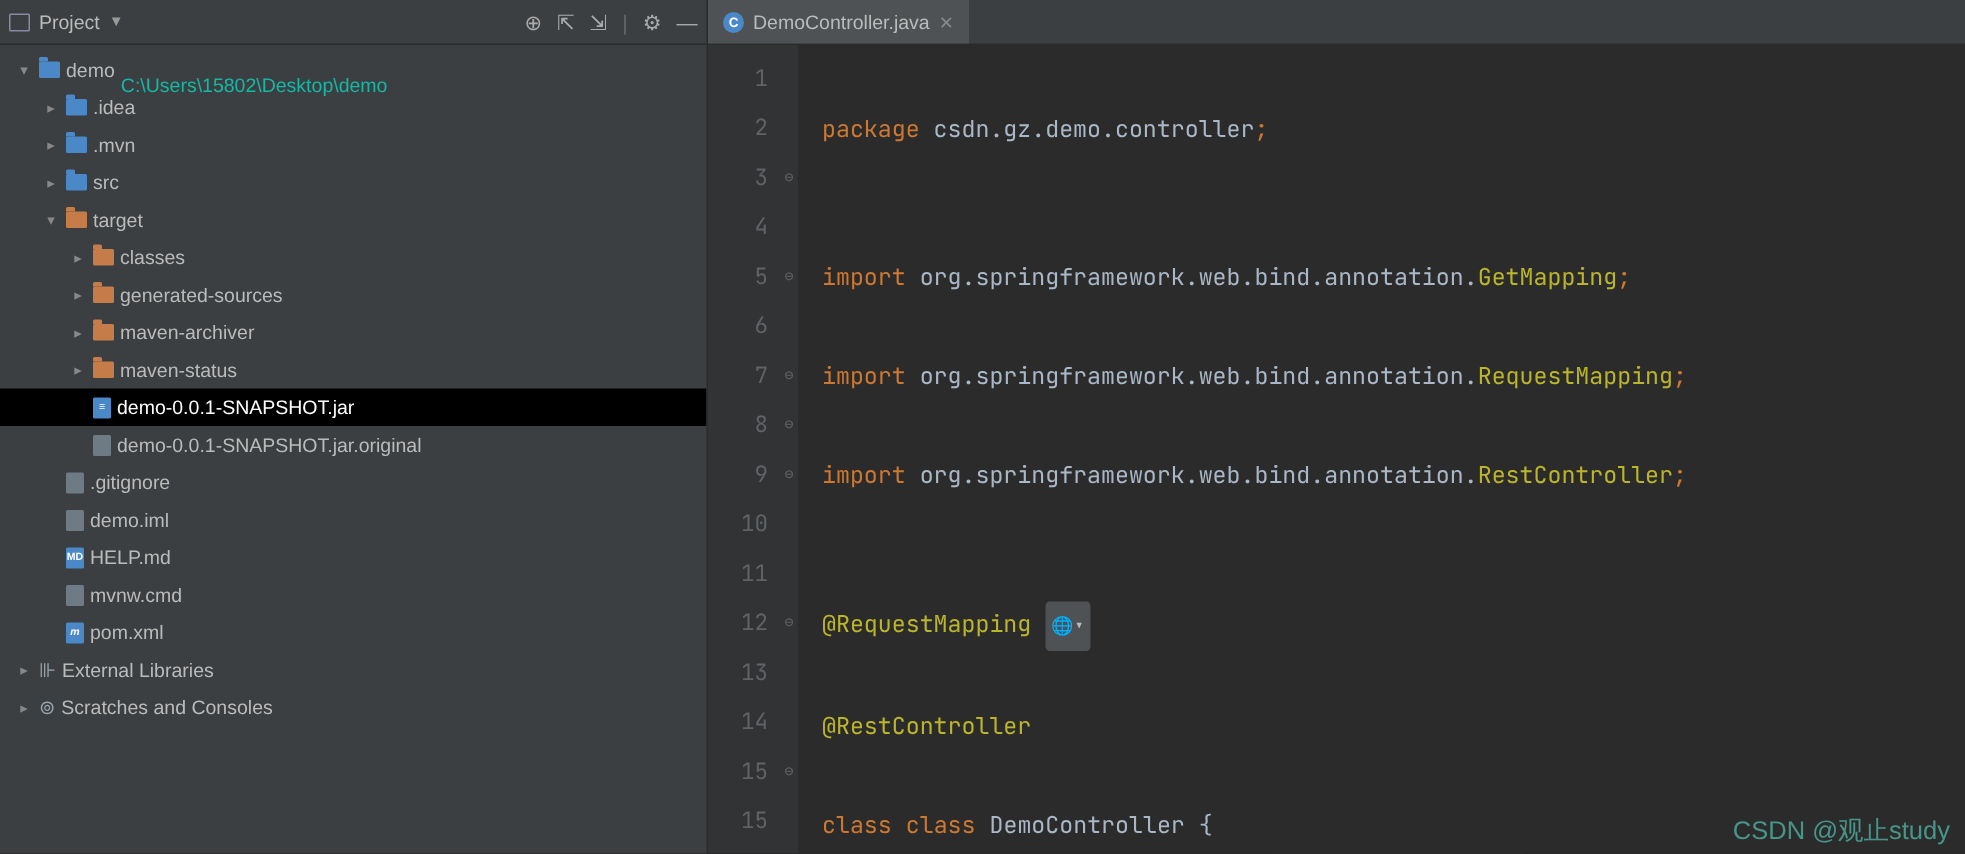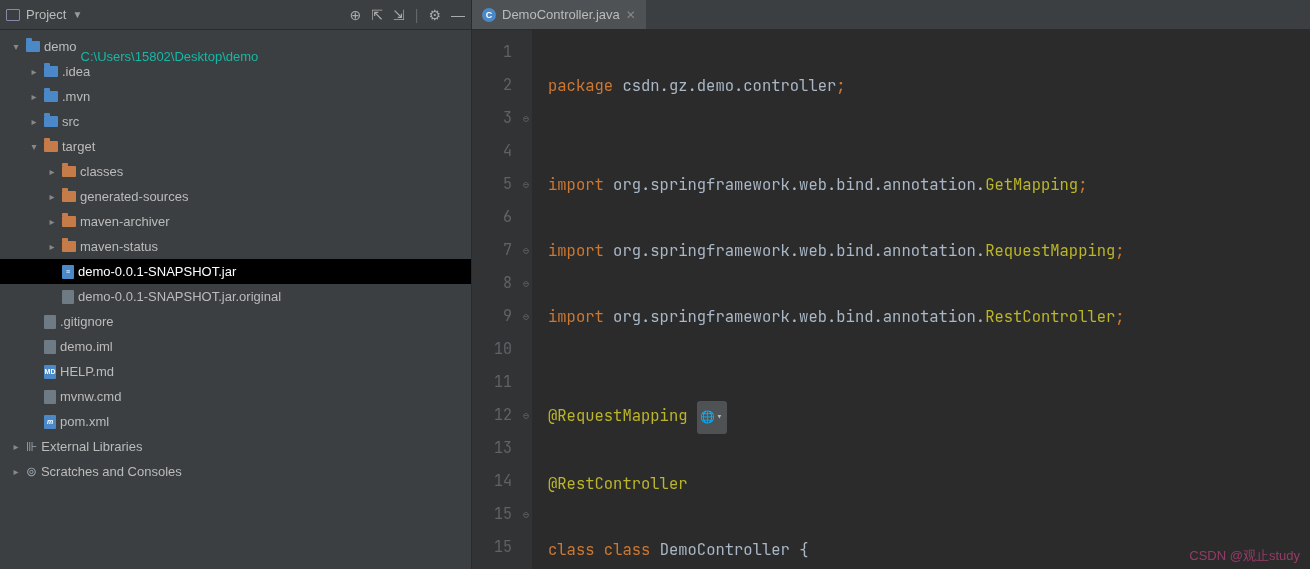--- a/index.html
+++ b/index.html
@@ -157,22 +157,22 @@
   border-radius: 3px;
   padding: 0 4px;
   font-size: 12px;
   color: #bbbbbb;
   gap: 2px;
 }
 .watermark {
   position: absolute;
   bottom: 4px;
   right: 10px;
-  color: #ec4899;
-  font-size: 13px;
+  color: #5eead4;
+  font-size: 17px;
   opacity: 0.55;
 }
 .cl { position: relative; display: block; padding-left: 10px; }
 </style>
 </head>
 <body>
 
 <div class="main">
   <div class="sidebar">
     <div class="sb-header">

